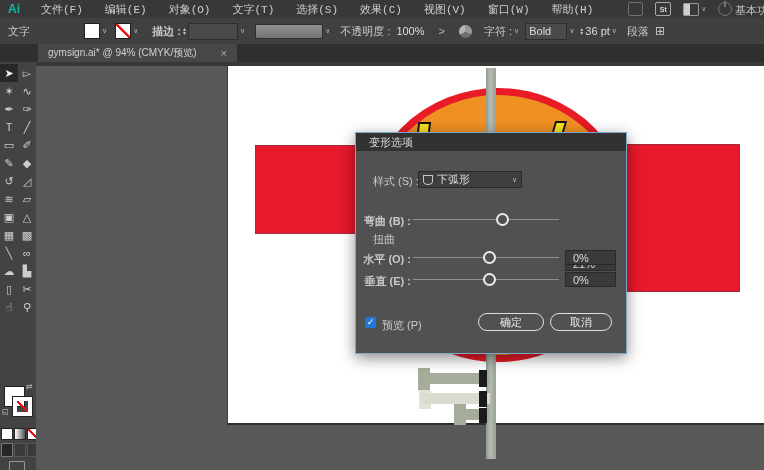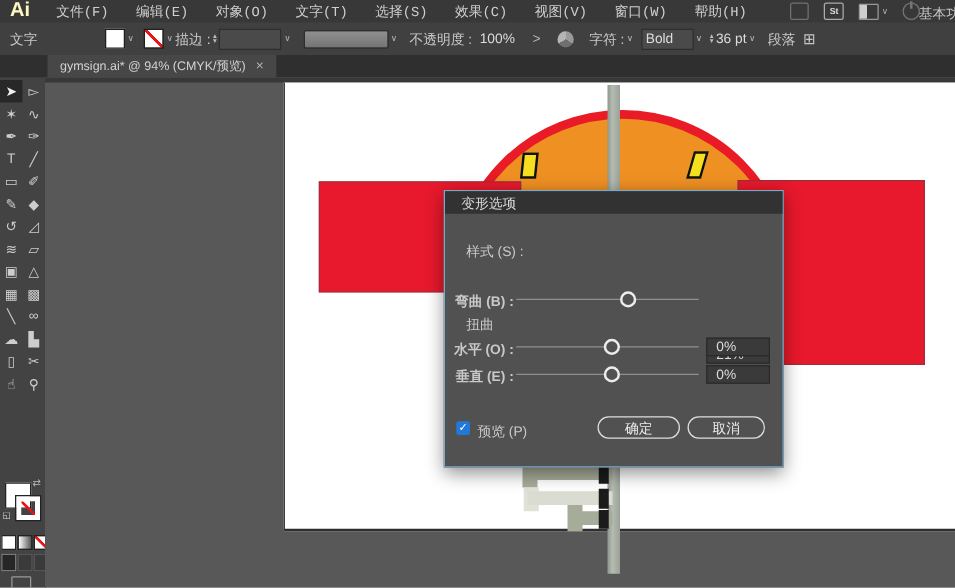--- a/index.html
+++ b/index.html
@@ -6,21 +6,21 @@
   body{
     width:764px;height:470px;overflow:hidden;position:relative;
     background:#3a3a3a;
     font-family:"Liberation Sans","DejaVu Sans",sans-serif;
     -webkit-font-smoothing:antialiased;
     user-select:none;
   }
   
   .menubar{position:absolute;left:0;top:0;width:764px;height:18px;background:#383838;
     display:flex;align-items:center;font-size:11px;color:#cfcfcf;}
-  .ai-logo{color:#fef9c3;font-weight:bold;font-size:16px;margin:0 10px 0 8px;letter-spacing:0;}
+  .ai-logo{color:#14b8a6;font-weight:bold;font-size:12px;margin:0 10px 0 8px;letter-spacing:0;}
   .menu-items{display:flex;align-items:center;}
   .menu-item{padding:0 11px;white-space:nowrap;cursor:default;font-family:Liberation Mono, monospace;}
   .menu-right{display:flex;align-items:center;margin-left:24px;gap:12px;}
   .mr-ico{width:13px;height:12px;border:1px solid #7e7e7e;border-radius:2px;opacity:.8;display:inline-block;}
   .st-badge{width:14px;height:12px;border:1px solid #aaa;border-radius:2px;font-size:7px;
     color:#ddd;display:flex;align-items:center;justify-content:center;font-weight:bold;}
   .ws-ico{width:14px;height:11px;border:1px solid #999;border-radius:1px;background:linear-gradient(90deg,#cfcfcf 0 6px,transparent 6px);}
   .mini-chevron{font-size:7px;color:#aaa;margin-left:2px;}
   .share-ico{width:12px;height:12px;border:1px solid #8a8a8a;border-radius:50%;position:relative;opacity:.75;}
   .share-ico::after{content:"";position:absolute;left:5px;top:-2px;width:2px;height:6px;background:#8a8a8a;}
@@ -37,21 +37,21 @@
     color:#ddd;padding:0 3px;}
   .brush-bar{width:66px;height:13px;border:1px solid #2e2e2e;background:linear-gradient(#909090,#747474);border-radius:2px;}
   .recolor-ico{width:13px;height:13px;border-radius:50%;
     background:conic-gradient(#9a9a9a 0 120deg,#6f6f6f 0 240deg,#b5b5b5 0 360deg);}
   .mag{width:6px;height:6px;border:1px solid #b5b5b5;border-radius:50%;position:relative;display:inline-block;margin-right:3px;}
   .mag::after{content:"";position:absolute;left:5px;top:5px;width:4px;height:1px;background:#b5b5b5;transform:rotate(45deg);}
   .pt-grid{font-size:12px;color:#c5c5c5;margin-left:6px;}
   
   .tabbar{position:absolute;left:0;top:44px;width:764px;height:18px;background:#2f2f2f;}
   .doc-tab{position:absolute;left:38px;top:0;height:18px;background:#474747;color:#d2d2d2;
-    font-size:10px;display:flex;align-items:center;padding:0 10px;gap:8px;}
+    font-size:10px;display:flex;align-items:center;padding:0 10px;gap:24px;}
   .tab-close{color:#b0b0b0;font-size:11px;}
   
   .toolbar{position:absolute;left:0;top:62px;width:36px;height:408px;background:#434343;border-right:1px solid #333;}
   .toolgrid{display:grid;grid-template-columns:18px 18px;padding-top:2px;}
   .tool{height:18px;display:flex;align-items:center;justify-content:center;font-size:11px;color:#cdcdcd;cursor:default;}
   .tool.active{background:#282828;color:#f2f2f2;}
   .fillstroke{position:absolute;left:0;top:322px;width:36px;height:42px;}
   .fill-sw{position:absolute;left:4px;top:2px;width:19px;height:19px;background:#fff;border:1px solid #222;}
   .stroke-sw{position:absolute;left:13px;top:13px;width:19px;height:19px;border:4px solid #fff;outline:1px solid #222;
     background:linear-gradient(to top right,transparent 42%,#e11 44%,#e11 56%,transparent 58%);box-sizing:border-box;}
@@ -80,21 +80,21 @@
     background:linear-gradient(90deg,#8f978d,#b5bbb0 40%,#9aa298);}
   .ymark{position:absolute;background:#f6df1e;border:2px solid #111;}
   .ymark-left{left:381px;top:60px;width:9px;height:17px;transform:skewX(-6deg);}
   .ymark-right{left:516px;top:59px;width:8px;height:18px;transform:skewX(-16deg);}
   .arm{position:absolute;background:#a6ac9a;}
   .arm.light{background:#dadcd2;}
   .cap{position:absolute;background:#a6ac9a;}
   .cap.light{background:#e0e2d8;}
   .conn{position:absolute;background:#1b1b1b;}
   
-  .dialog{position:absolute;left:355px;top:152px;width:270px;height:220px;background:#515151;
+  .dialog{position:absolute;left:355px;top:132px;width:270px;height:220px;background:#515151;
     border:1px solid #7ba7c9;box-shadow:0 4px 14px rgba(0,0,0,.45);z-index:50;font-size:11px;color:#c9c9c9;}
   .dlg-title{position:absolute;left:0;top:0;width:100%;height:18px;background:#323232;
     display:flex;align-items:center;padding-left:13px;box-sizing:border-box;color:#dcdcdc;}
   .dlg-label{position:absolute;white-space:nowrap;}
   .style-dd{position:absolute;left:62px;top:38px;width:104px;height:17px;background:#3e3e3e;
     border:1px solid #2a2a2a;display:flex;align-items:center;padding:0 4px;color:#ddd;gap:4px;box-sizing:border-box;}
   .warp-glyph{width:8px;height:8px;border:1px solid #c8c8c8;border-radius:0 0 60% 60%/0 0 45% 45%;}
   .style-chev{margin-left:auto;font-size:7px;color:#bbb;}
   .radio{width:10px;height:10px;border-radius:50%;display:inline-block;vertical-align:-2px;margin-right:4px;}
   .radio.sel{background:#e8e8e8;border:1px solid #e8e8e8;position:relative;}
@@ -142,21 +142,21 @@
   </div>
   <span class="workspace-label">基本功能</span>
 </div>
 
 <div class="controlbar">
   <span class="cb-label" style="margin-left:8px;">文字</span>
   <span class="swatch" style="margin-left:54px;"></span>
   <span class="chev">∨</span>
   <span class="swatch none" style="margin-left:6px;"></span>
   <span class="chev">∨</span>
-  <span class="cb-label" style="margin-left:0;">描边 :</span>
+  <span class="cb-label" style="margin-left:12px;font-weight:bold;">描边 :</span>
   <span class="stepper">
       <span>▴</span>
       <span>▾</span>
     </span>
   <span class="dd-box" style="width:42px;"></span>
   <span class="chev">∨</span>
   <span class="brush-bar" style="margin-left:8px;"></span>
   <span class="chev">∨</span>
   <span class="cb-label" style="margin-left:8px;">不透明度 :</span>
   <span class="cb-label" style="margin-left:6px;color:#ddd;">100%</span>
@@ -310,20 +310,25 @@
   <div class="cap" style="left:418px;top:342px;width:12px;height:21px;"></div>
   <div class="arm" style="left:420px;top:347px;width:34px;height:11px;"></div>
   <div class="conn" style="left:443px;top:346px;width:8px;height:15px;"></div>
 </div>
 
 <div class="dialog">
   <div class="dlg-title">
     <span>变形选项</span>
   </div>
   <span class="dlg-label" style="left:17px;top:41px;">样式 (S) :</span>
+  <div class="style-dd">
+    <span class="warp-glyph"></span>
+    <span>下弧形</span>
+    <span class="style-chev">∨</span>
+  </div>
 
   <span class="srow-label" style="left:3px;top:81px;">弯曲 (B) :</span>
   <div class="track" style="top:86px;">
     <div class="knob" style="left: calc(61% - 6px);"></div>
   </div>
   <div class="valbox" style="top:79px;margin-top:44px;">
       <span>21%</span>
     </div>
 
   <span class="dlg-label" style="left:17px;top:99px;">扭曲</span>

